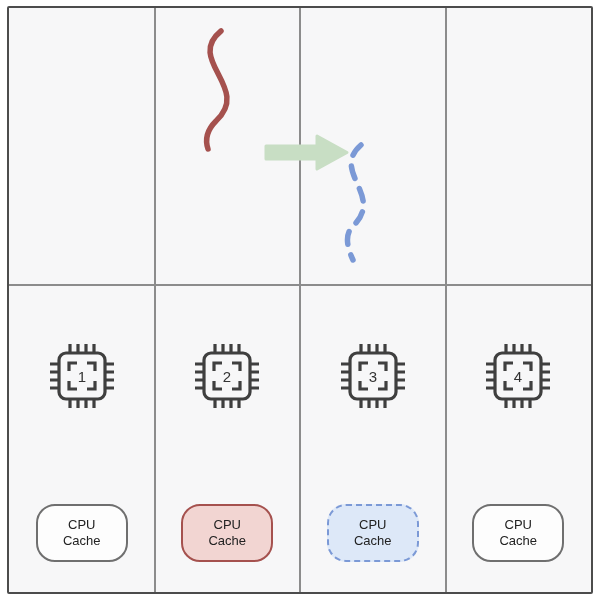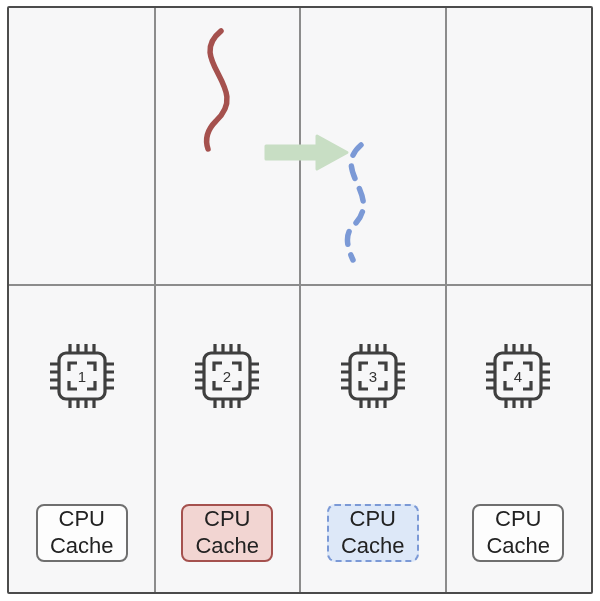--- a/index.html
+++ b/index.html
@@ -54,27 +54,27 @@
     align-items: center;
     justify-content: space-between;
     padding: 58px 0 30px 0;
   }
 
   .chip { display: block; }
 
   .cache {
     width: 92px;
     height: 58px;
-    border-radius: 8px;
+    border-radius: 19px;
     display: flex;
     flex-direction: column;
     align-items: center;
     justify-content: center;
     text-align: center;
-    font-size: 22px;
+    font-size: 13px;
     line-height: 1.22;
     color: #222222;
     background: #fdfdfd;
     border: 2.5px solid #6f6f6f;
   }
   .cache.red  { background: #f2d5d2; border: 2.5px solid #a5514e; }
   .cache.blue { background: #dde8f8; border: 2.5px dashed #7b99d6; }
 
   .overlay {
     position: absolute;

